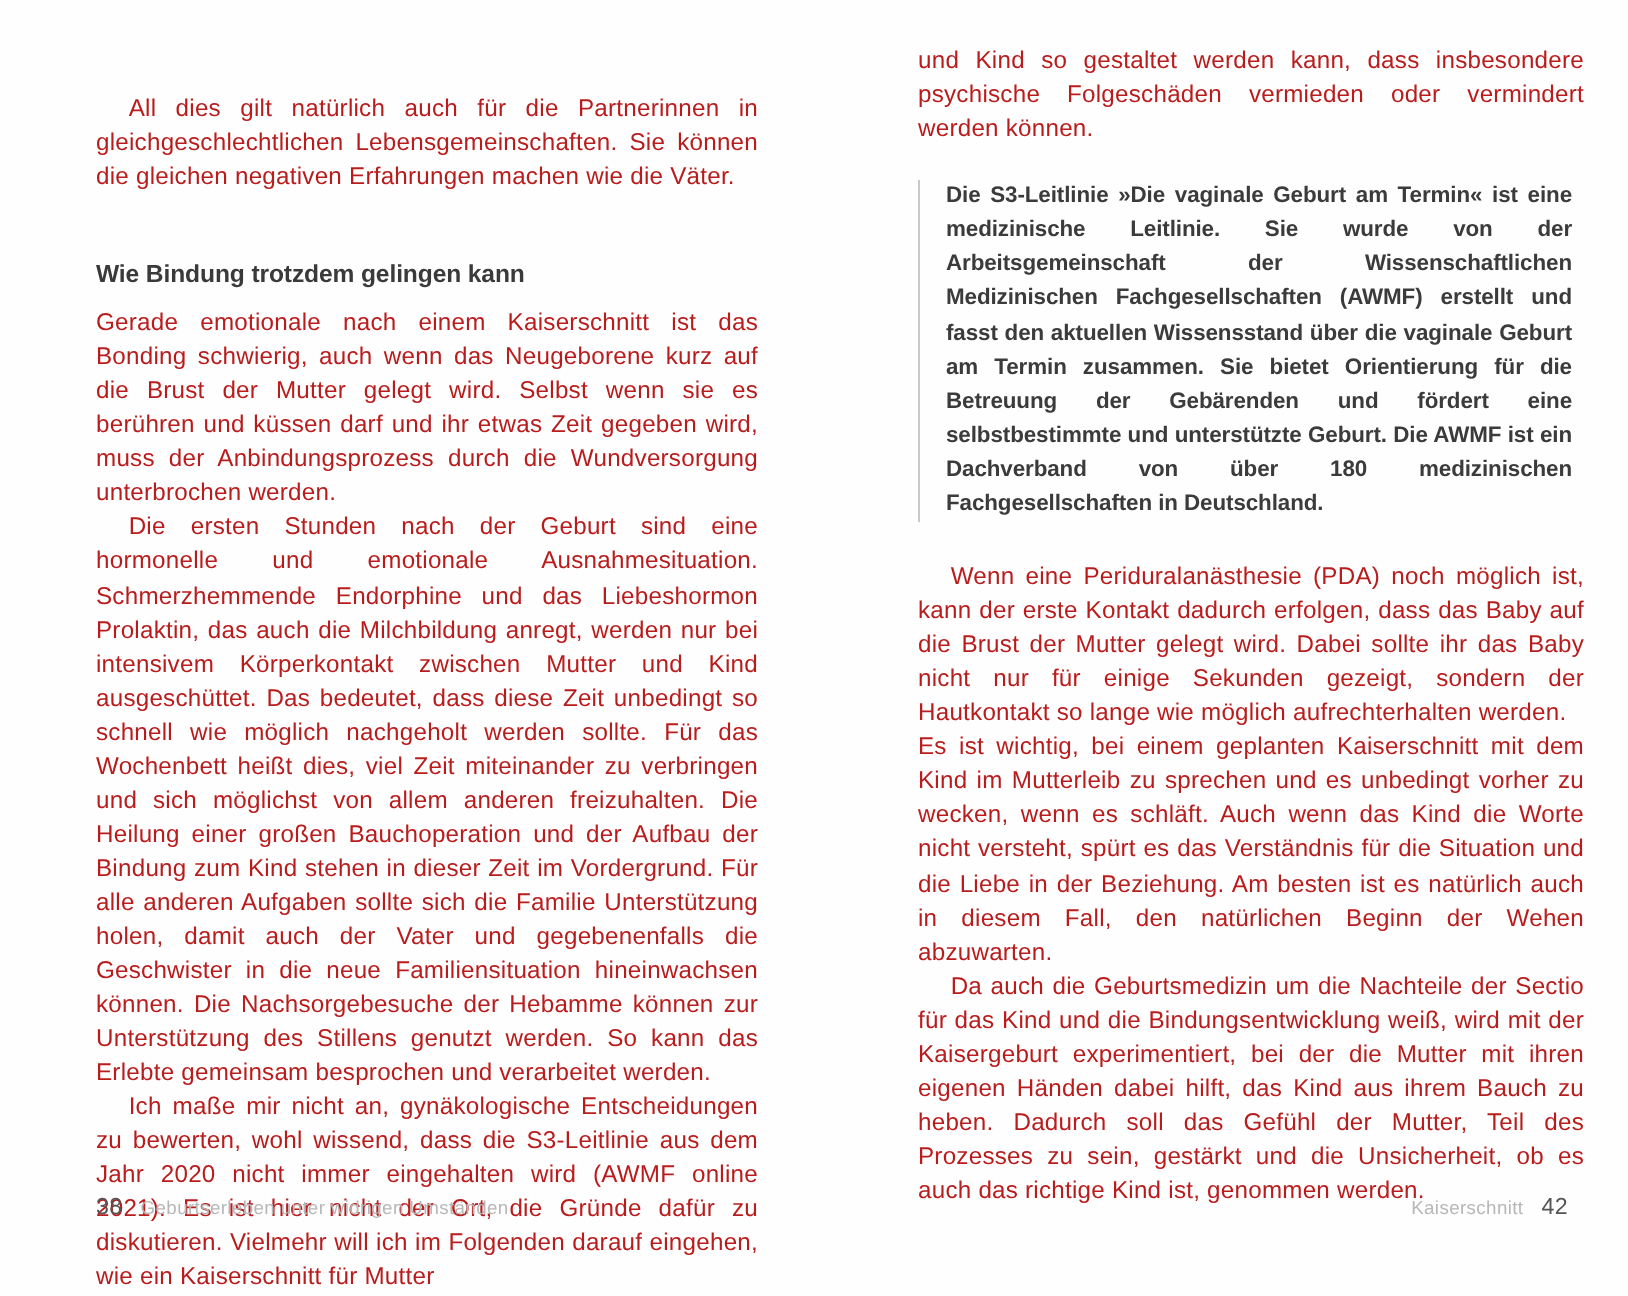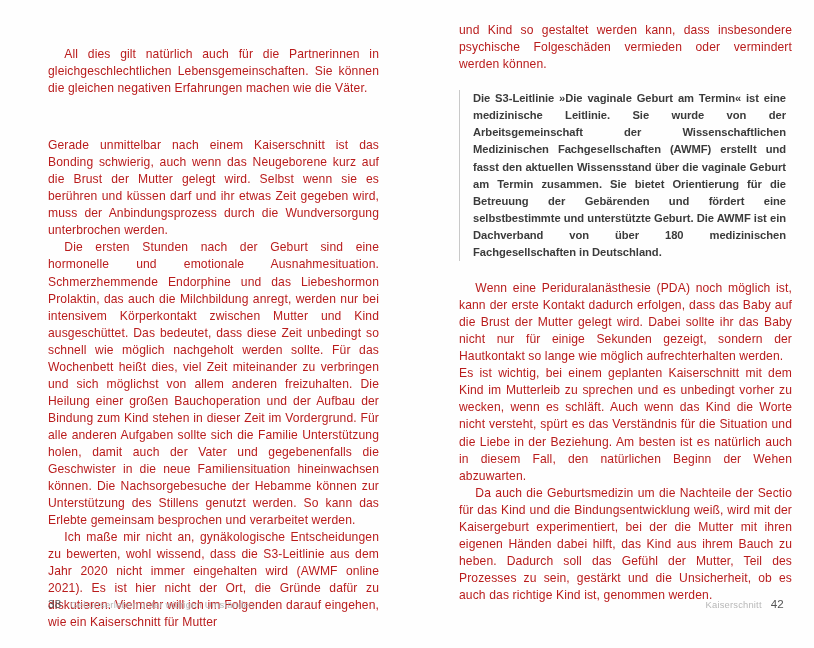--- a/index.html
+++ b/index.html
@@ -116,24 +116,25 @@
 
 <div class="spread">
 
   <div class="page page-left">
     <div class="column">
 
       <p class="body indent">All dies gilt natürlich auch für die Partnerinnen in gleichgeschlechtlichen Lebensgemeinschaften. Sie können die gleichen negativen Erfahrungen machen wie die Väter.</p>
 
       <div class="heading-gap-before"></div>
 
+      <h2 class="section-heading">Wie Bindung trotzdem gelingen kann</h2>
 
       <div class="heading-gap-after"></div>
 
-      <p class="body noindent">Gerade unmittelbar nach einem Kaiserschnitt ist das Bonding schwierig, auch wenn das Neugeborene kurz auf die Brust der Mutter gelegt wird. Selbst wenn sie es berühren und küssen darf und ihr etwas Zeit gegeben wird, muss der Anbindungsprozess durch die Wundversorgung unterbrochen werden.</p>
+      <p class="body noindent">Gerade emotionale nach einem Kaiserschnitt ist das Bonding schwierig, auch wenn das Neugeborene kurz auf die Brust der Mutter gelegt wird. Selbst wenn sie es berühren und küssen darf und ihr etwas Zeit gegeben wird, muss der Anbindungsprozess durch die Wundversorgung unterbrochen werden.</p>
 
       <p class="body indent">Die ersten Stunden nach der Geburt sind eine hormonelle und emotionale Ausnahmesituation. Schmerzhemmende Endorphine und das Liebeshormon Prolaktin, das auch die Milchbildung anregt, werden nur bei intensivem Körperkontakt zwischen Mutter und Kind ausgeschüttet. Das bedeutet, dass diese Zeit unbedingt so schnell wie möglich nachgeholt werden sollte. Für das Wochenbett heißt dies, viel Zeit miteinander zu verbringen und sich möglichst von allem anderen freizuhalten. Die Heilung einer großen Bauchoperation und der Aufbau der Bindung zum Kind stehen in dieser Zeit im Vordergrund. Für alle anderen Aufgaben sollte sich die Familie Unterstützung holen, damit auch der Vater und gegebenenfalls die Geschwister in die neue Familiensituation hineinwachsen können. Die Nachsorgebesuche der Hebamme können zur Unterstützung des Stillens genutzt werden. So kann das Erlebte gemeinsam besprochen und verarbeitet werden.</p>
 
       <p class="body indent">Ich maße mir nicht an, gynäkologische Entscheidungen zu bewerten, wohl wissend, dass die S3-Leitlinie aus dem Jahr 2020 nicht immer eingehalten wird (AWMF online 2021). Es ist hier nicht der Ort, die Gründe dafür zu diskutieren. Vielmehr will ich im Folgenden darauf eingehen, wie ein Kaiserschnitt für Mutter</p>
 
     </div>
 
     <div class="footer footer-left">
       <span class="folio">38</span>
       <span class="running-head">Geburtserleben unter widrigen Umständen</span>

